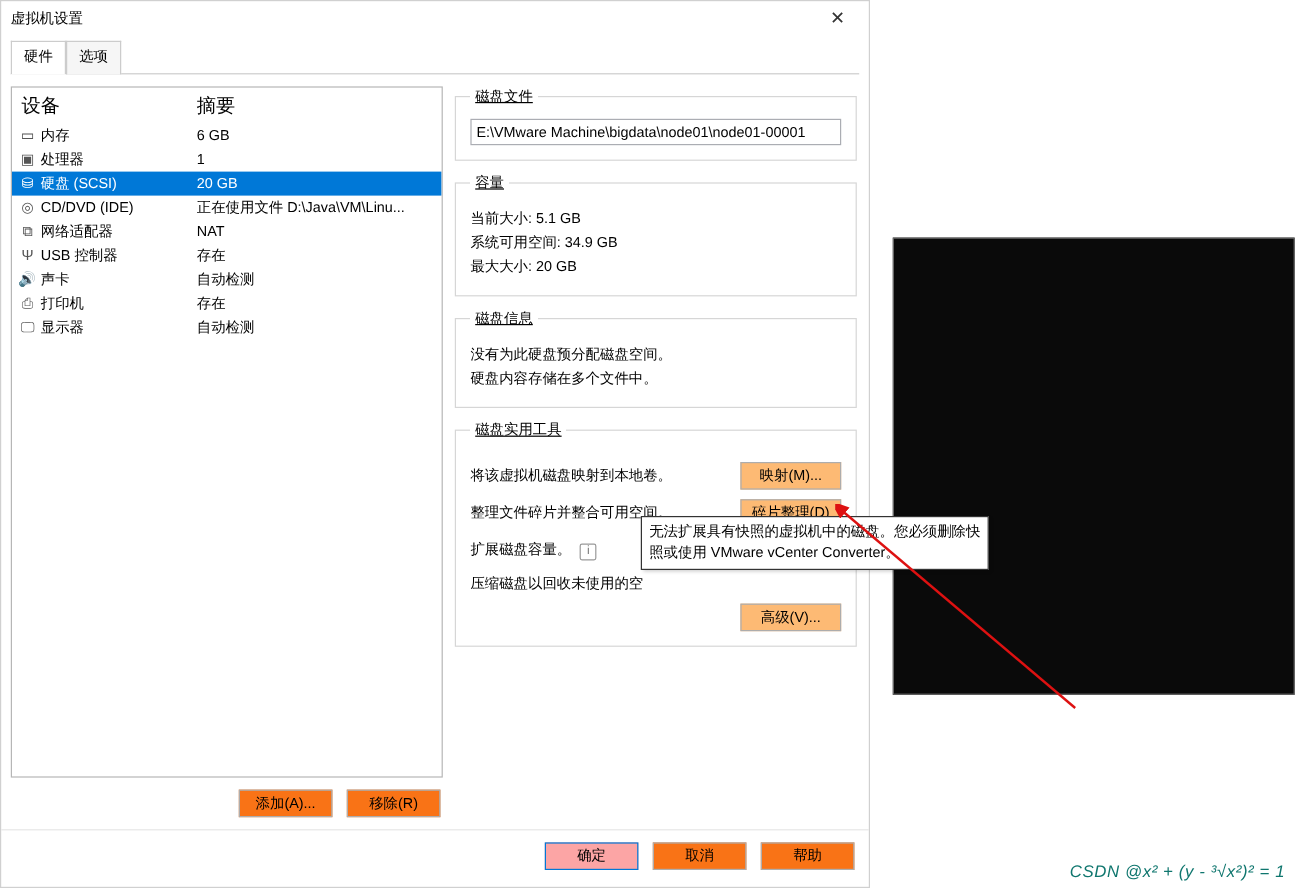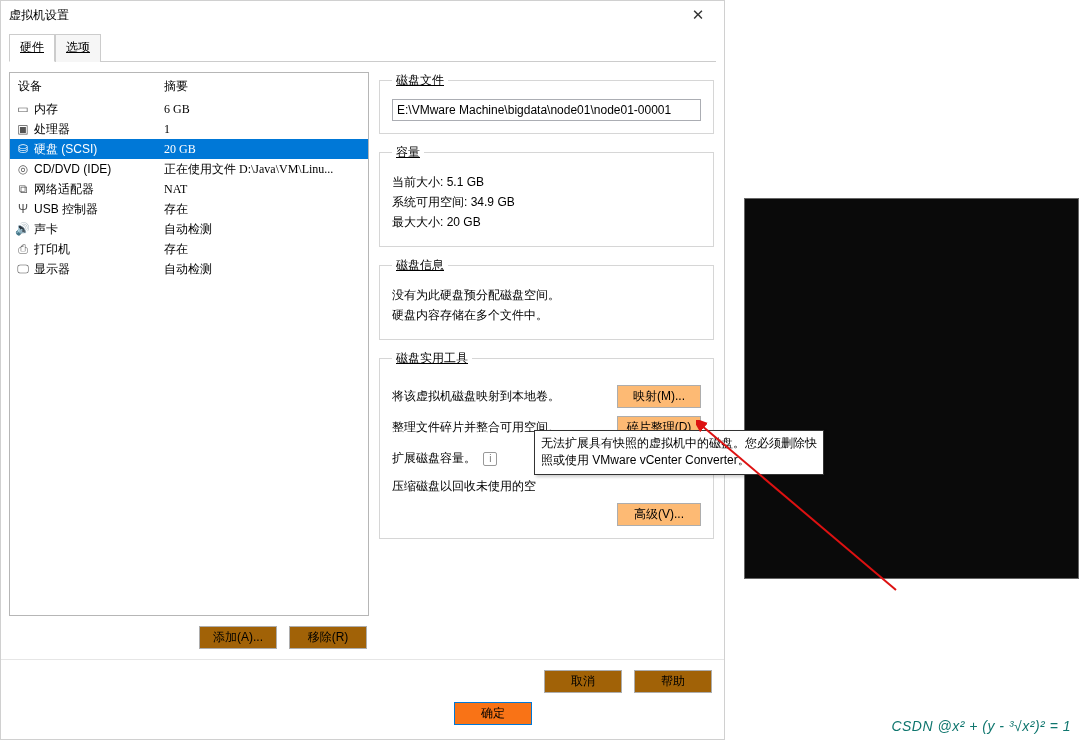--- a/index.html
+++ b/index.html
@@ -42,21 +42,20 @@
       display: flex; align-items: center; justify-content: center;
       font-size: 15px; color: #333;
       cursor: pointer;
     }
     .tabstrip {
       display: flex;
       border-bottom: 1px solid #ccc;
       margin: 0 8px;
       padding-top: 4px;
       gap: 0;
-      text-decoration: underline;
     }
     .tab {
       padding: 4px 10px 5px;
       border: 1px solid #ccc;
       border-bottom: none;
       background: #f6f6f6;
       cursor: pointer;
       position: relative;
       top: 1px;
       font-size: 12px;
@@ -77,51 +76,51 @@
       display: flex; flex-direction: column;
     }
     .listbox {
       flex: 1;
       border: 1px solid #b6b6b6;
       overflow: auto;
       background: #fff;
     }
     .list-header {
       display: flex;
-      font-size: 12px;
+      font-size: 16px;
       padding: 5px 4px 4px;
     }
     .col-dev-h { width: 150px; padding-left: 4px; }
     .col-sum-h { flex: 1; }
     .list-row {
       display: flex; align-items: center;
       height: 20px;
       padding: 0 4px;
       font-size: 12px;
       cursor: default;
     }
     .list-row.selected { background: #0078d7; color: #fff; }
     .col-dev { width: 150px; display: flex; align-items: center; gap: 4px; padding-left: 2px;}
-    .col-sum { flex: 1; white-space: nowrap; overflow: hidden; text-overflow: ellipsis; font-family: Liberation Serif, serif; }
+    .col-sum { flex: 1; white-space: nowrap; overflow: hidden; text-overflow: ellipsis; }
     .hw-icon { width: 14px; height: 12px; display: inline-flex; align-items: center; justify-content: center; color: #555; flex-shrink: 0;}
     .selected .hw-icon { color: #fff; }
     .left-buttons {
       display: flex; justify-content: flex-end; gap: 12px;
       margin: 10px 2px 10px 0;
     }
     .btn {
       min-width: 78px; height: 23px;
       border: 1px solid #adadad;
-      background: #a16207;
+      background: #f97316;
       font-size: 12px;
       padding: 0 10px;
       cursor: pointer;
       font-family: inherit;
     }
-    .btn.primary { border-color: #0078d7; background:#f97316;margin-top:32px; }
+    .btn.primary { border-color: #0078d7; background:#fca5a5; }
     .btn:disabled { color: #888; cursor: default; background:#efefef; border-color:#ccc;}
 
     .right-col {
       flex: 1;
       display: flex; flex-direction: column;
       gap: 10px;
       padding-right: 2px;
     }
     fieldset {
       border: 1px solid #d6d6d6;

